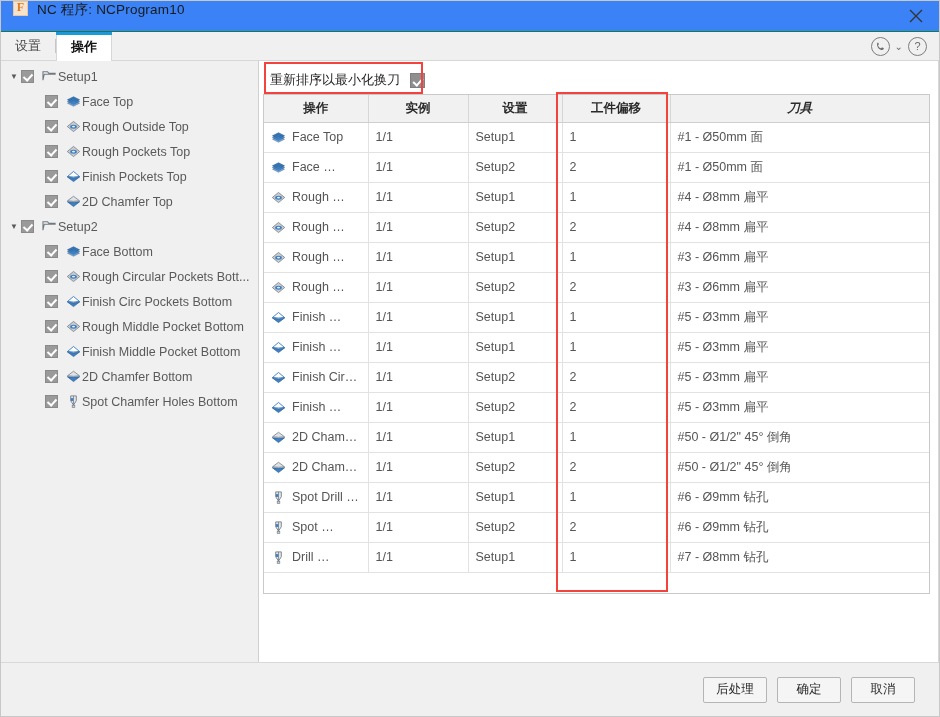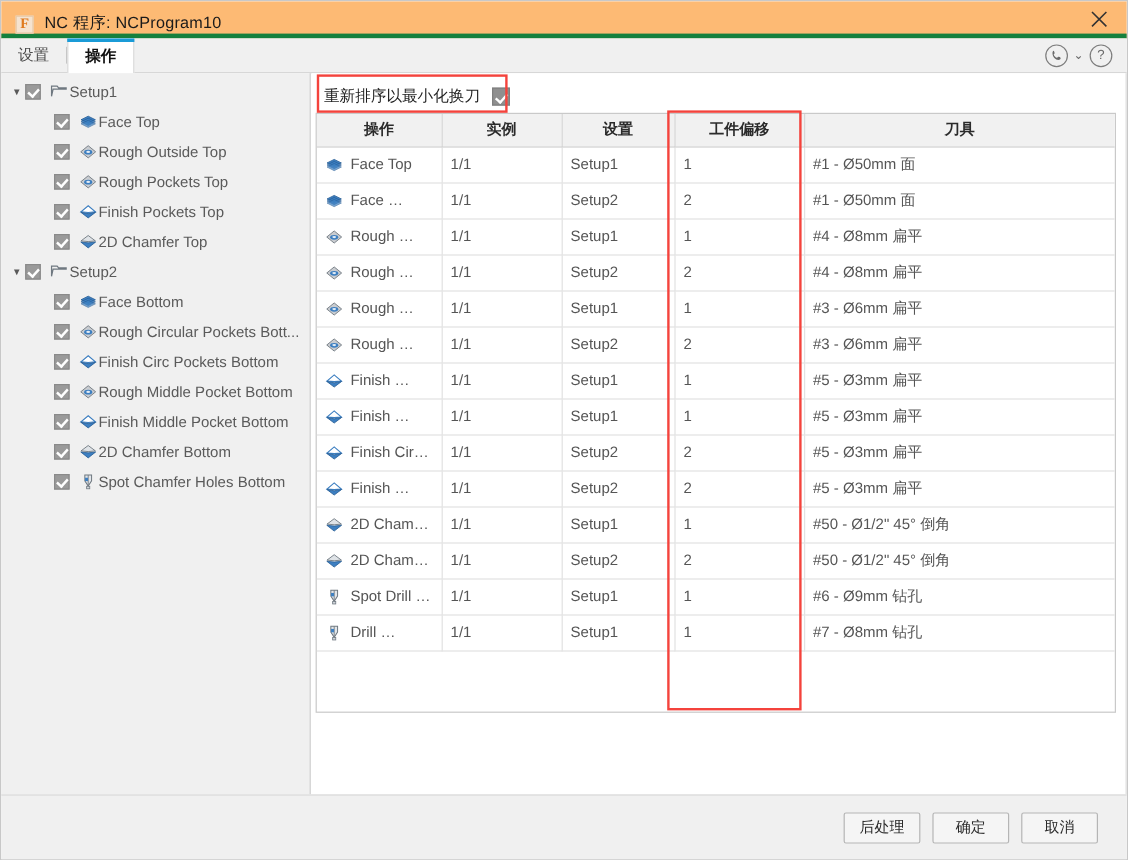--- a/index.html
+++ b/index.html
@@ -16,23 +16,23 @@
     position: relative;
     width: 940px; height: 717px;
     background: #ffffff;
     border: 1px solid #c8c8c8;
     overflow: hidden;
   }
 
   
   .titlebar {
     position: absolute; left: 0; top: 0; width: 938px; height: 31px;
-    background: #fdba74;
-    display: flex; align-items: flex-end;
-    border-bottom: 4px solid #15803d;
+    background: #3b82f6;
+    display: flex; align-items: flex-start;
+    border-bottom: 1px solid #15803d;
   }
   .app-icon {
     width: 15px; height: 15px; margin-left: 12px; margin-right: 9px;
     background: #f5e3d0;
     border: 1px solid #e8c9a6;
     position: relative; flex: 0 0 auto;
   }
   .app-icon::after {
     content: "F";
     position: absolute; left: 0; top: -2px; width: 100%;
@@ -176,21 +176,21 @@
     height: 27px;
     background: #f1f1f1;
     border-right: 1px solid #d6d6d6;
     border-bottom: 1px solid #cfcfcf;
     font-size: 12.5px;
     font-weight: bold;
     color: #2b2b2b;
     text-align: center;
     padding: 0;
   }
-  table.ops th:last-child { border-right: none; }
+  table.ops th:last-child { border-right: none; font-style: italic; }
   table.ops td {
     height: 30px;
     border-right: 1px solid #e2e2e2;
     border-bottom: 1px solid #e2e2e2;
     font-size: 12.5px;
     color: #555555;
     padding: 0 7px;
     white-space: nowrap;
     overflow: hidden;
     text-overflow: ellipsis;
@@ -674,20 +674,39 @@
               <td>
                 <div class="opcell">
                   <span style="flex: 0 0 auto; display: flex;">
                     <svg width="15" height="15" viewBox="0 0 16 16">
                       <path d="M5 2 h6 v5.2 l-3 4.6 -3-4.6Z" fill="#e2e6ea" stroke="#6f7880" stroke-width=".9"></path>
                       <path d="M8 2 v9.8" stroke="#6f7880" stroke-width=".8"></path>
                       <rect x="5.2" y="4.4" width="2.6" height="3" fill="#3d7fc1"></rect>
                       <rect x="6.6" y="12" width="2.8" height="2.2" fill="#cfd4d9" stroke="#6f7880" stroke-width=".7"></rect>
                     </svg>
                   </span>
+                  <span class="txt">Spot …</span>
+                </div>
+              </td>
+              <td>1/1</td>
+              <td>Setup2</td>
+              <td>2</td>
+              <td>#6 - Ø9mm 钻孔</td>
+            </tr>
+            <tr>
+              <td>
+                <div class="opcell">
+                  <span style="flex: 0 0 auto; display: flex;">
+                    <svg width="15" height="15" viewBox="0 0 16 16">
+                      <path d="M5 2 h6 v5.2 l-3 4.6 -3-4.6Z" fill="#e2e6ea" stroke="#6f7880" stroke-width=".9"></path>
+                      <path d="M8 2 v9.8" stroke="#6f7880" stroke-width=".8"></path>
+                      <rect x="5.2" y="4.4" width="2.6" height="3" fill="#3d7fc1"></rect>
+                      <rect x="6.6" y="12" width="2.8" height="2.2" fill="#cfd4d9" stroke="#6f7880" stroke-width=".7"></rect>
+                    </svg>
+                  </span>
                   <span class="txt">Drill …</span>
                 </div>
               </td>
               <td>1/1</td>
               <td>Setup1</td>
               <td>1</td>
               <td>#7 - Ø8mm 钻孔</td>
             </tr>
           </tbody>
       </table>

